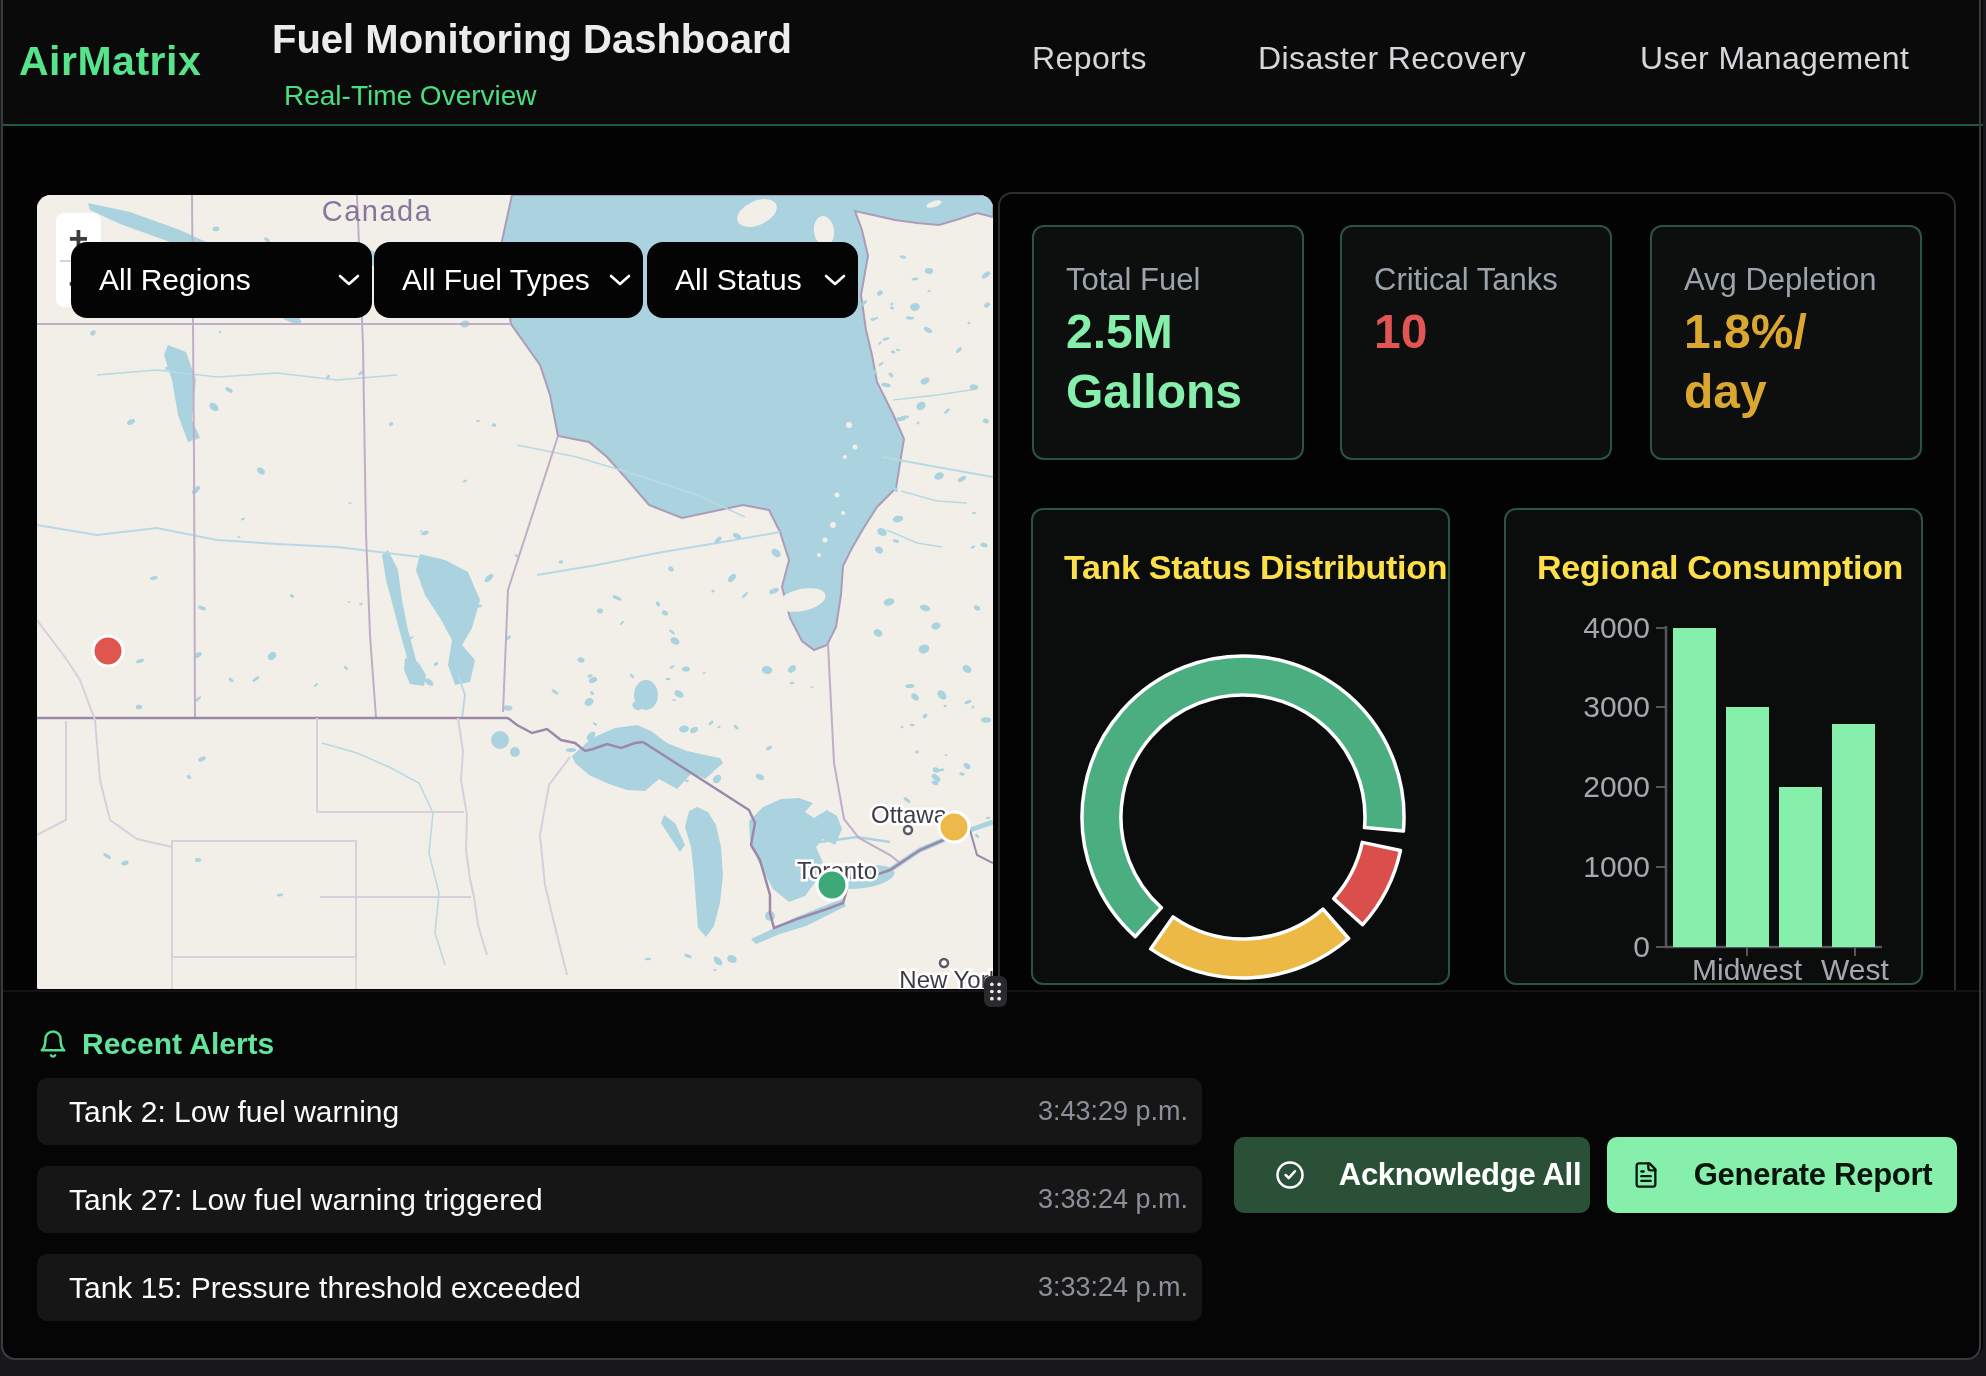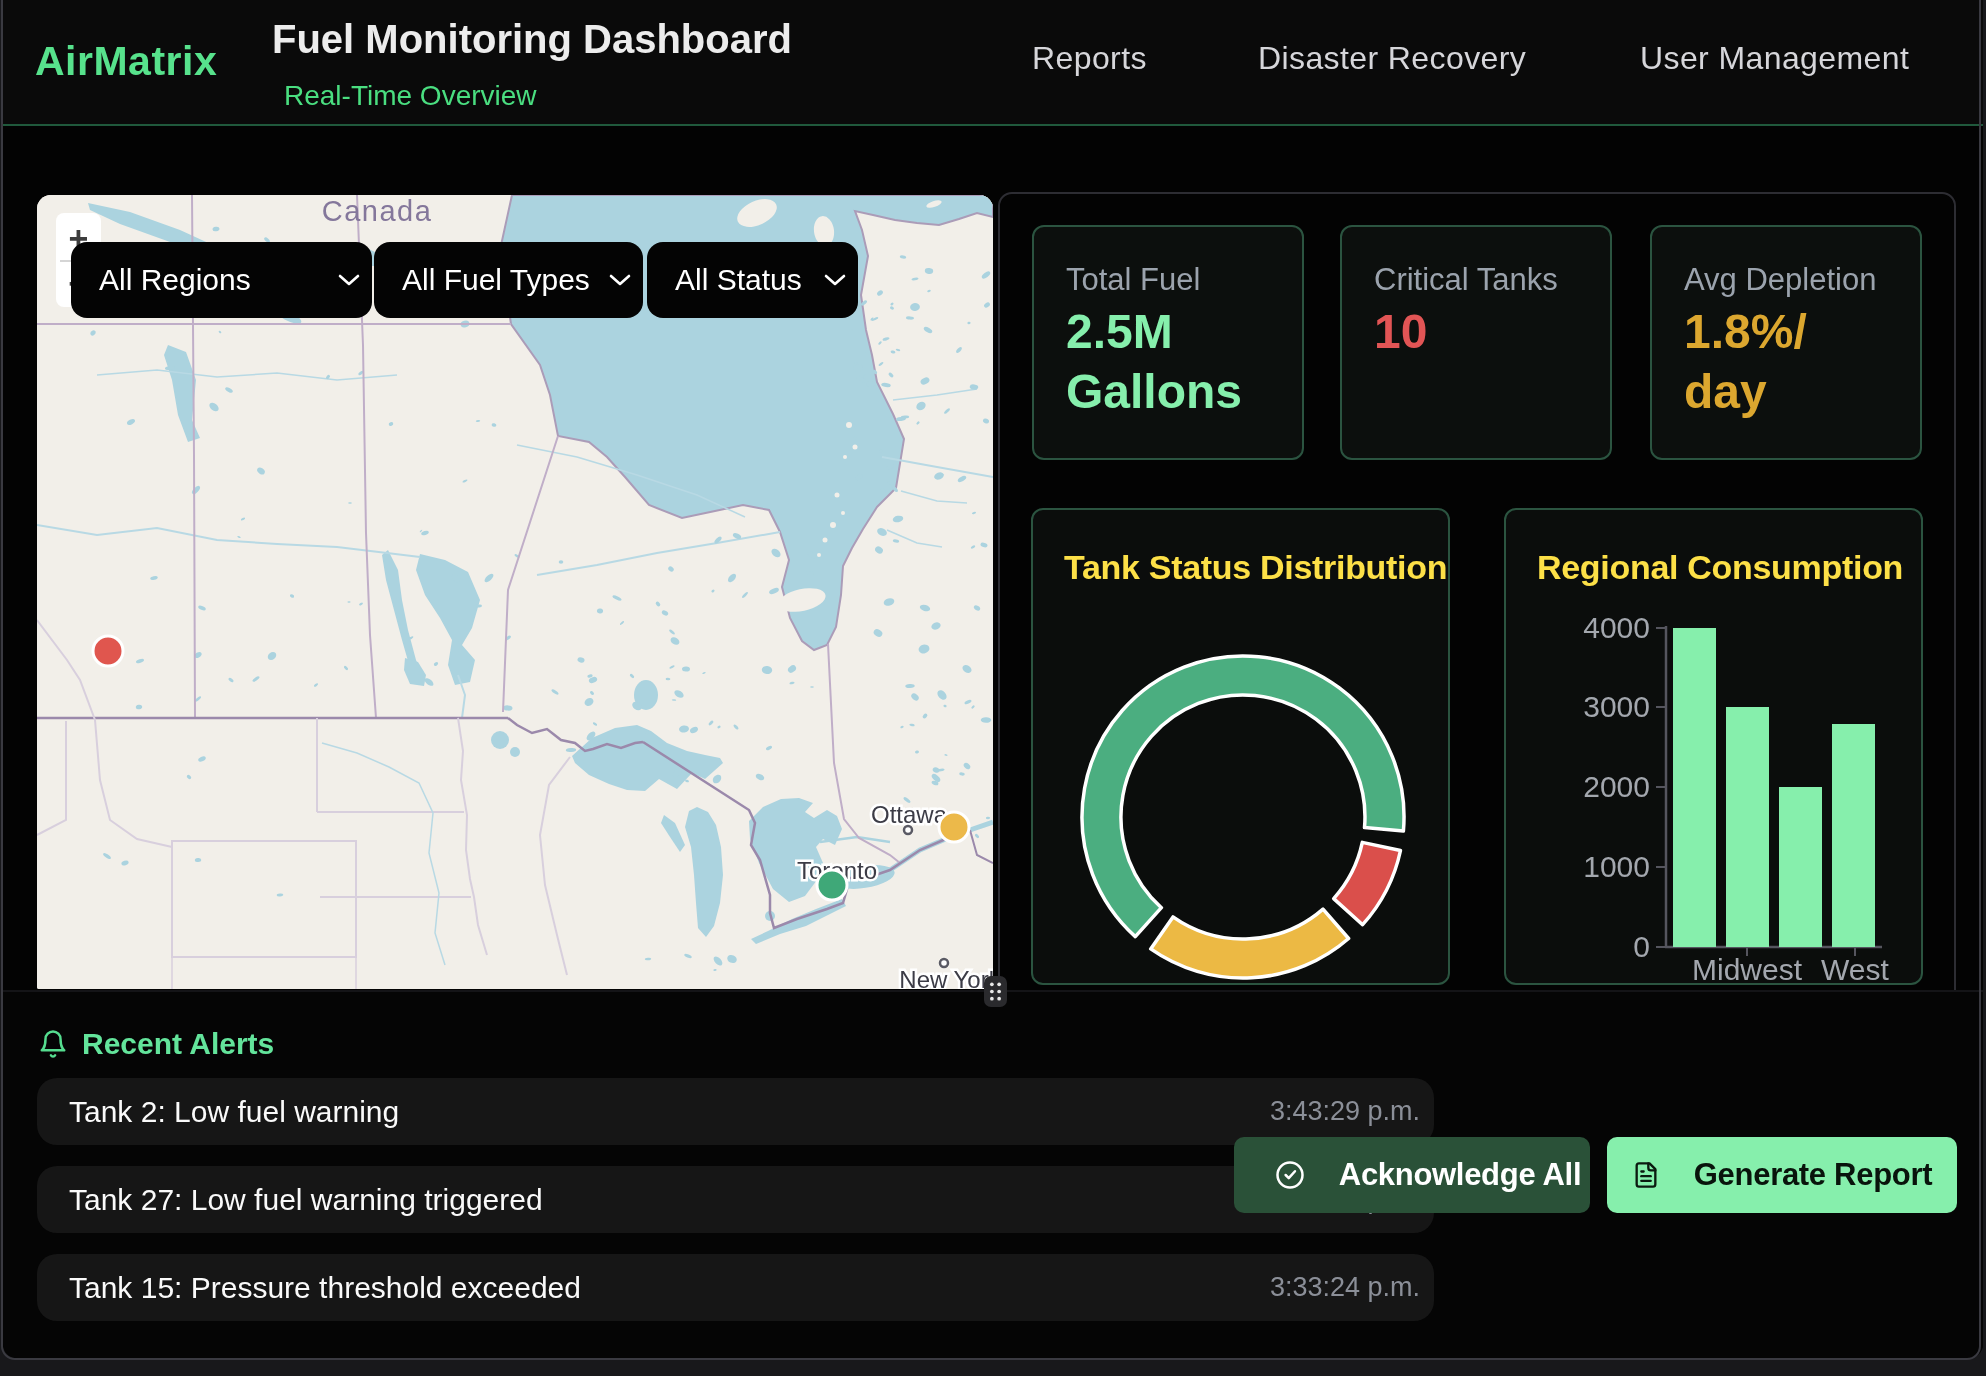--- a/index.html
+++ b/index.html
@@ -1,40 +1,40 @@
 <!DOCTYPE html>
 <html><head><meta charset="utf-8">
 <style>
 * { margin:0; padding:0; box-sizing:border-box; }
 html,body { width:1986px; height:1376px; background:#18181b; font-family:"Liberation Sans",sans-serif; overflow:hidden; position:relative; }
 .abs { position:absolute; }
 #contentbg { left:3px; top:0; width:1980px; height:1358px; background:#030303; border-radius:0 0 14px 14px; }
 #frame { left:1px; top:-16px; width:1980px; height:1376px; border:2px solid #3a3a41; border-radius:0 0 14px 14px; pointer-events:none; z-index:40; }
 #header { left:3px; top:0; width:1980px; height:126px; background:#0a0a0a; border-bottom:2px solid #20593c; z-index:2; }
-#logo { z-index:5; left:35px; top:38px; font-size:41px; font-weight:bold; color:#57e28c; letter-spacing:0.5px; }
+#logo { z-index:5; left:19px; top:38px; font-size:41px; font-weight:bold; color:#57e28c; letter-spacing:0.5px; }
 #title { z-index:5; left:272px; top:17px; font-size:40px; font-weight:bold; color:#ececec; }
 #subtitle { z-index:5; left:284px; top:80px; font-size:28px; color:#4ade80; }
 .nav { z-index:5; top:40px; font-size:32px; color:#d6d6da; letter-spacing:0.4px; }
 #map { left:37px; top:195px; width:956px; height:794px; border-radius:14px 14px 2px 2px; overflow:hidden; background:#f2efe9; z-index:3; }
 #zoomctl { left:56px; top:213px; width:45px; height:94px; background:#ffffff; border-radius:8px; z-index:4; color:#3d3d3d; }
 #zoomctl .zline { position:absolute; left:4px; right:4px; top:47px; height:1.5px; background:#d5d5d5; }
 #zoomctl .plus { position:absolute; top:4px; left:0; width:45px; height:43px; font-size:34px; font-weight:bold; text-align:center; line-height:43px; }
 #zoomctl .minus { position:absolute; top:50px; left:0; width:45px; height:43px; font-size:34px; font-weight:bold; text-align:center; line-height:40px; }
 .dd { position:absolute; top:242px; height:76px; background:#040404; border-radius:16px; z-index:5; color:#fff; font-size:30px; display:flex; align-items:center; padding:0 12px 0 28px; justify-content:space-between; white-space:nowrap; }
 .chev { display:flex; align-items:center; }
 #rpanel { left:998px; top:192px; width:958px; height:1000px; border:2px solid #2d2d33; border-radius:14px; z-index:2; }
 .scard { position:absolute; top:225px; width:272px; height:235px; background:#0c0f0d; border:2px solid #2b5440; border-radius:12px; z-index:4; }
 .slabel { margin:35px 0 0 32px; font-size:31px; color:#9ba3ad; }
 .sval { margin:4px 0 0 32px; font-size:48px; line-height:60px; font-weight:bold; width:205px; }
 .ccard { position:absolute; top:508px; width:419px; height:477px; background:#0b0d0c; border:2px solid #2b5440; border-radius:12px; z-index:4; overflow:hidden; }
 .ctitle { margin:38px 0 0 31px; font-size:34px; font-weight:bold; color:#fde047; white-space:nowrap; letter-spacing:-0.3px; }
 #alerts { left:3px; top:990px; width:1980px; height:368px; background:#050505; border-top:2px solid #141417; border-radius:0 0 14px 14px; z-index:10; }
 #alhead { position:absolute; left:38px; top:1027px; display:flex; gap:14px; z-index:12; }
 #alhead span { font-size:30px; font-weight:bold; color:#63e49b; }
-.arow { position:absolute; left:37px; width:1397px; height:67px; background:#161616; border-radius:20px; z-index:12; display:flex; align-items:center; justify-content:space-between; padding:0 14px 0 32px; }
+.arow { position:absolute; left:37px; width:1165px; height:67px; background:#161616; border-radius:10px; z-index:12; display:flex; align-items:center; justify-content:space-between; padding:0 14px 0 32px; }
 .arow .msg { font-size:30px; color:#fafafa; }
 .arow .ts { font-size:27px; color:#8b8f98; }
 .btn { position:absolute; top:1137px; height:76px; border-radius:10px; z-index:12; display:flex; align-items:center; justify-content:center; gap:34px; font-size:31px; font-weight:bold; letter-spacing:-0.3px; }
 #ack { left:1234px; width:356px; background:#2a5138; color:#ffffff;padding-left:32px; }
 #gen { left:1607px; width:350px; background:#86efac; color:#09140c; }
 #grip { left:984px; top:976px; width:23px; height:31px; background:#2a2a2d; border-radius:7px; z-index:20; }
 </style></head>
 <body>
 <div class="abs" id="contentbg"></div>
 <div class="abs" id="header"></div>

